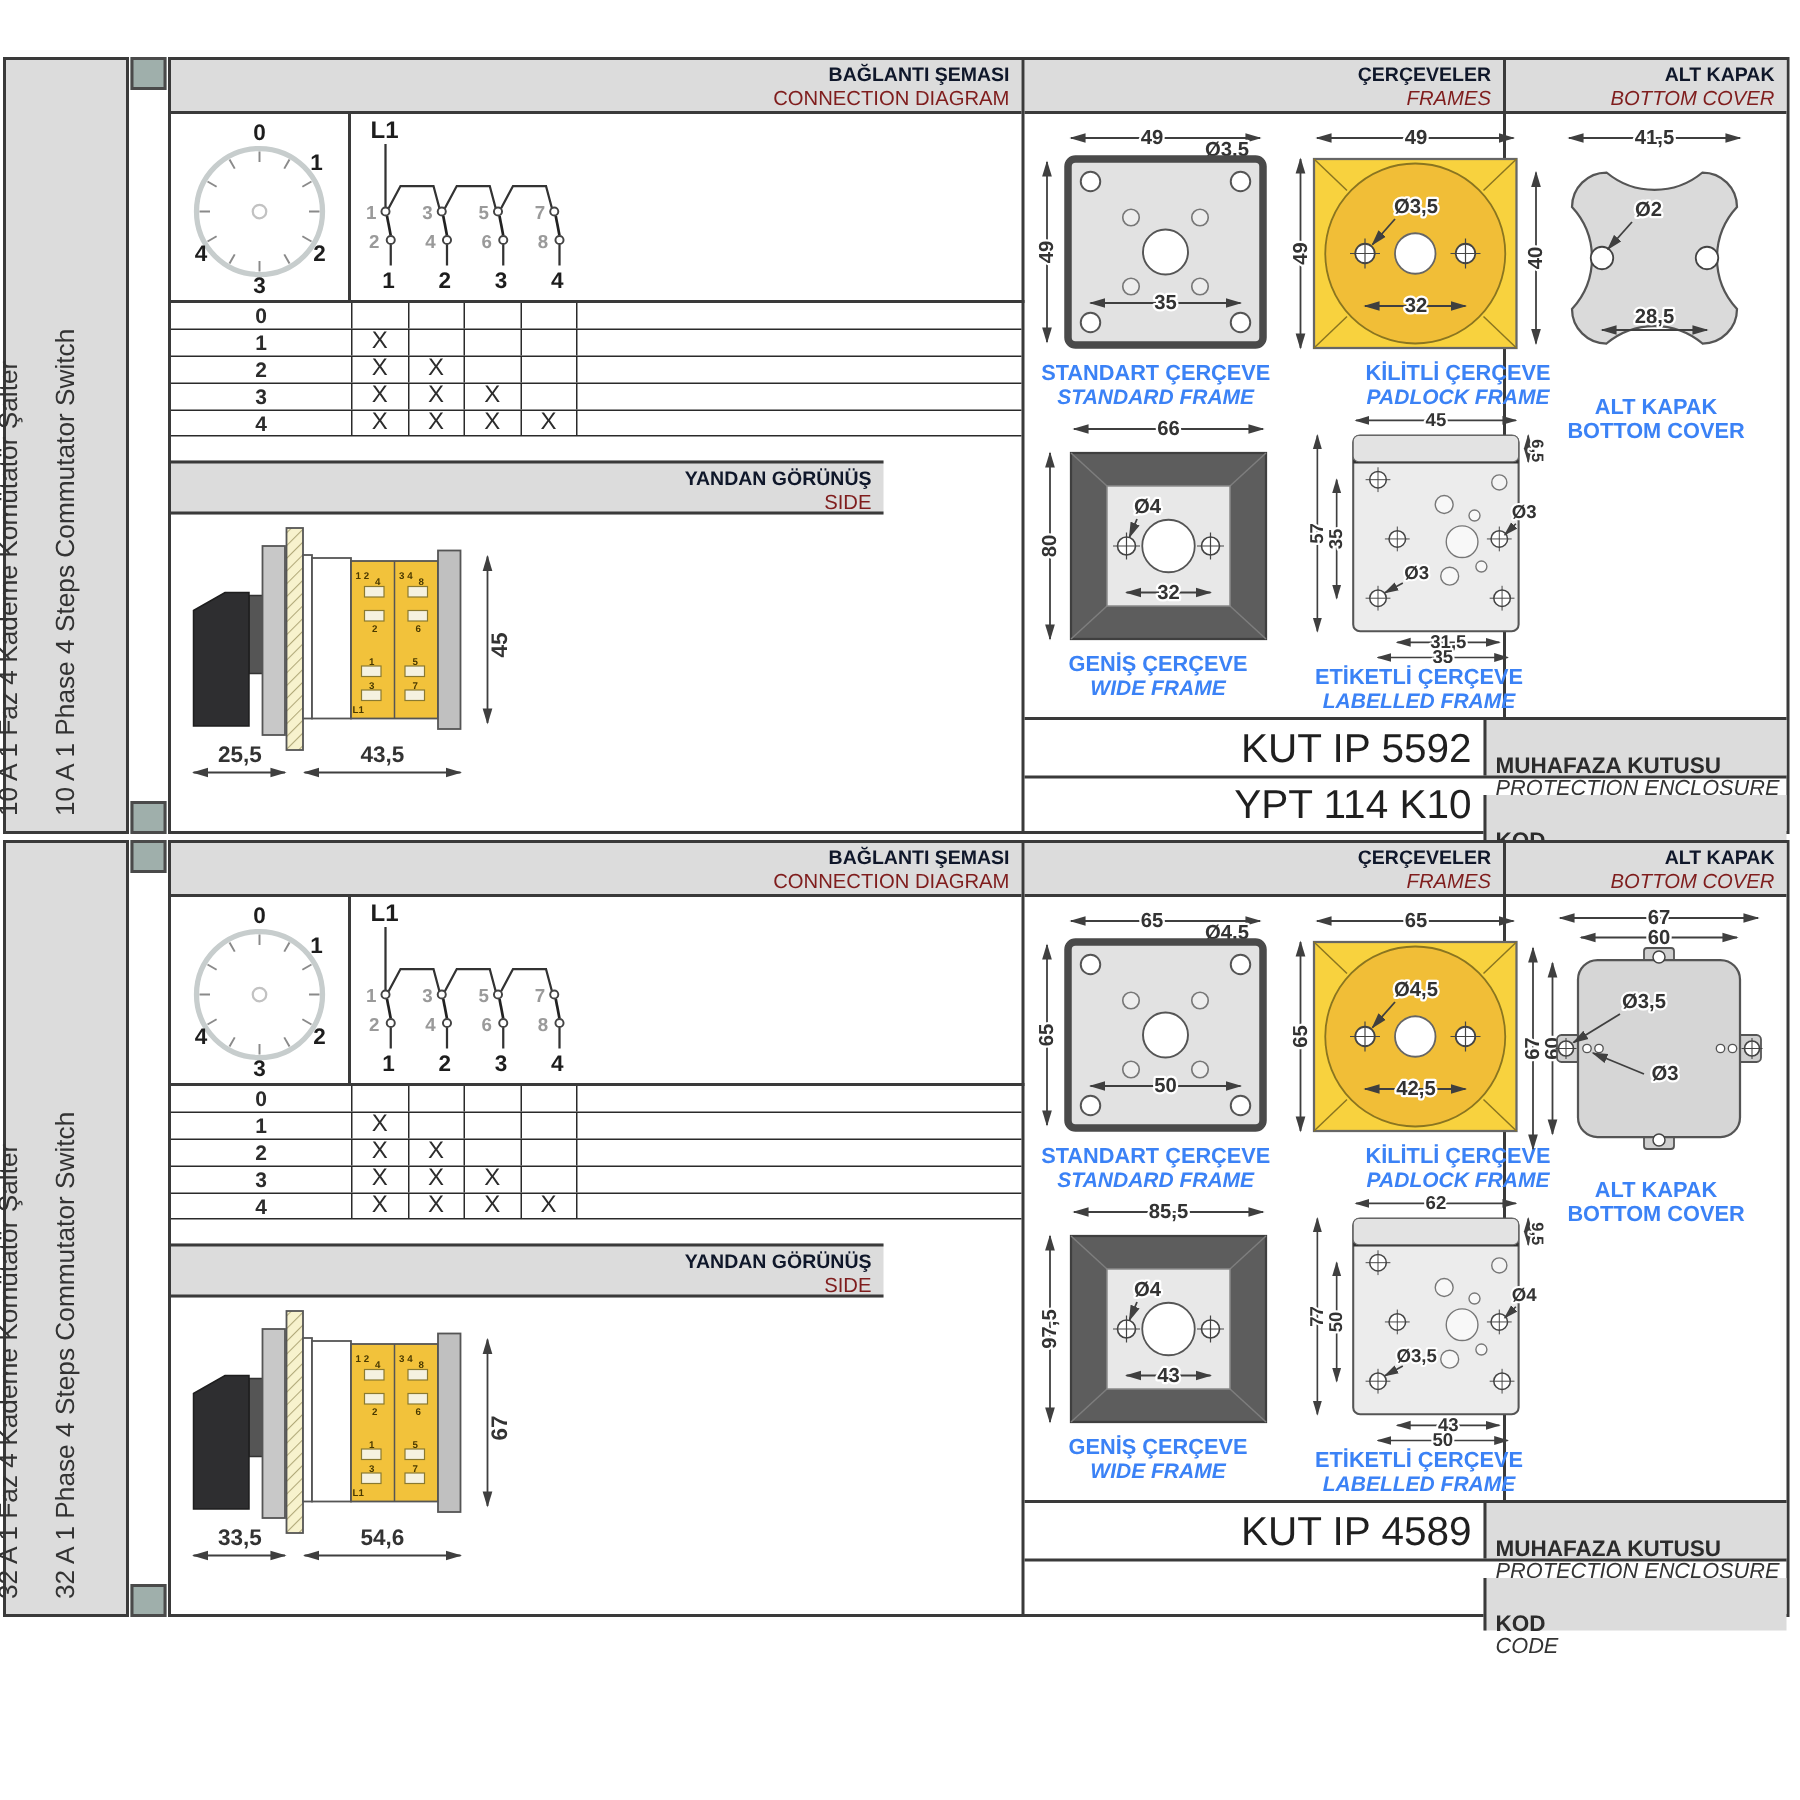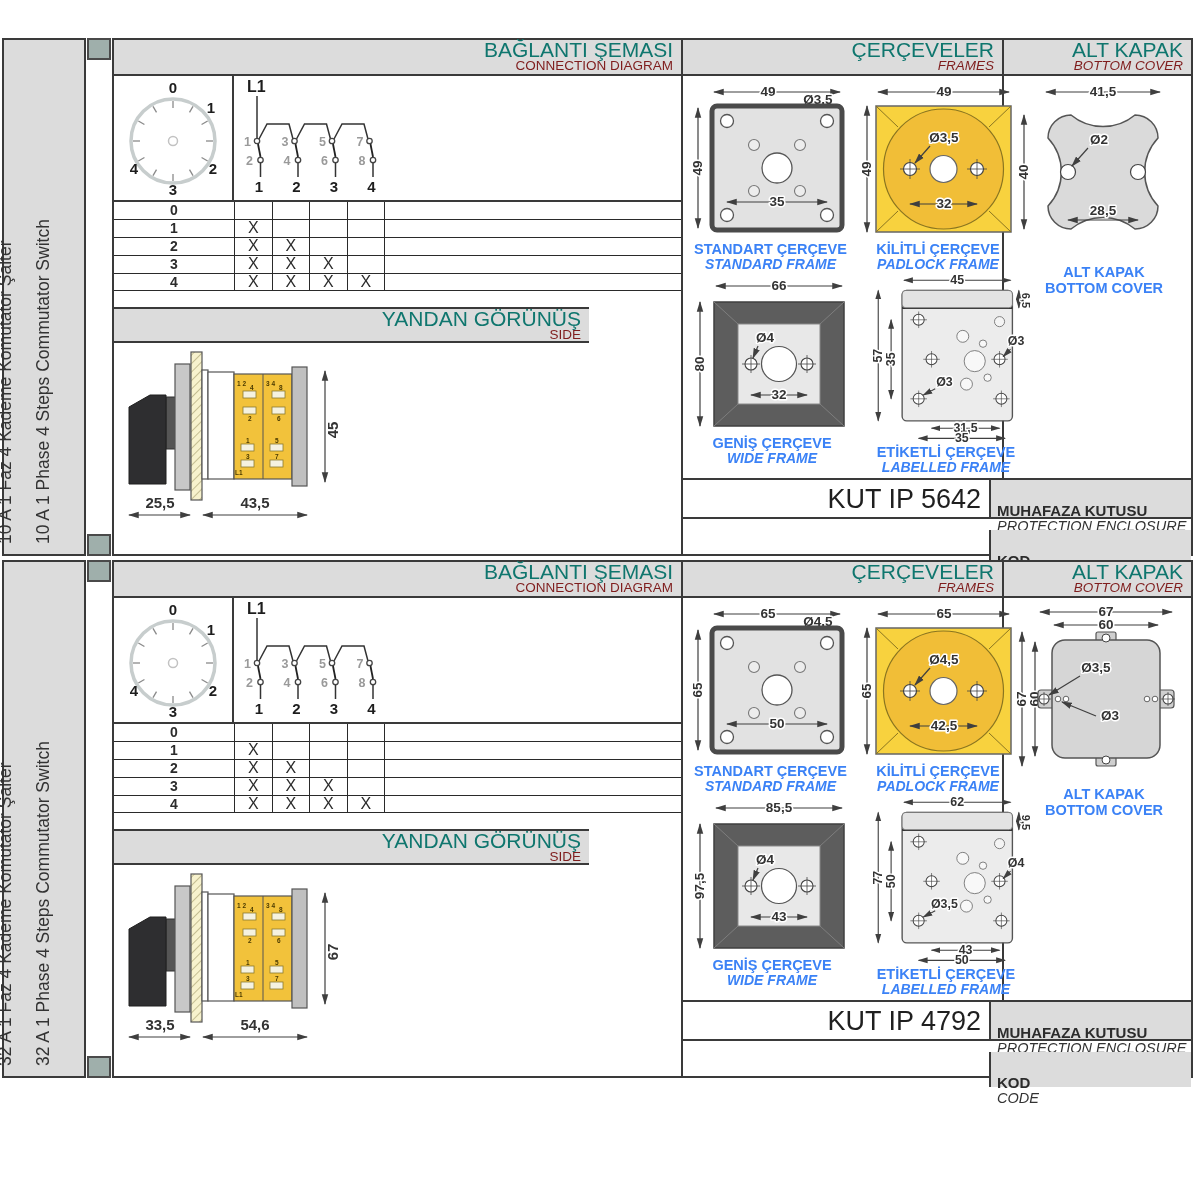--- a/index.html
+++ b/index.html
@@ -15,21 +15,21 @@
   .lbl-en{left:50px;}
   
   .spine{position:absolute;left:84px;top:0;width:26px;height:518px;background:#fff;}
   .spine-sq{position:absolute;left:1px;width:20px;height:18px;background:#9fafab;border:2px solid #4a4a4a;}
   .spine-sq.top{top:0;}
   .spine-sq.bot{bottom:0;}
   
   .main{position:absolute;left:110px;top:0;width:1077px;height:514px;border:2px solid #3a3a3a;background:#fff;}
   .hdr{position:absolute;background:#dcdcdc;border-bottom:2px solid #3a3a3a;text-align:right;
        padding:2px 8px 0 0;box-sizing:border-box;height:36px;}
-  .hdr-tr{font-weight:normal;font-size:21px;line-height:16px;color:#0f766e;}
+  .hdr-tr{font-weight:bold;font-size:13px;line-height:16px;color:#0f172a;}
   .hdr-en{font-size:13.5px;line-height:15px;color:#7f1d1d;}
   .hdr-en.it{font-style:italic;}
   .conn-hdr{left:0;top:0;width:567px;}
   .frames-hdr{left:569px;top:0;width:319px;text-align:right;}
   .cover-hdr{left:890px;top:0;width:187px;}
   .side-hdr{left:0;top:267px;width:475px;border-top:2px solid #3a3a3a;}
   
   .vline,.hline{position:absolute;background:#3a3a3a;}
   .v-conn{left:567px;top:0;width:2px;height:514px;}
   .v-alt{left:888px;top:0;width:2px;height:438px;}
@@ -51,21 +51,21 @@
   
   .std-svg{position:absolute;left:576px;top:40px;}
   .pad-svg{position:absolute;left:746px;top:40px;}
   .wide-svg{position:absolute;left:578px;top:236px;}
   .lab-svg{position:absolute;left:750px;top:232px;}
   .cover-svg{position:absolute;left:900px;top:42px;}
   .caption{position:absolute;text-align:center;font-weight:bold;color:#3b82f6;}
   .cap1{font-size:14.5px;line-height:16px;}
   .cap2{font-size:14px;line-height:15.5px;font-style:italic;}
   .std-cap{left:569px;top:201px;width:175px;}
-  .pad-cap{left:744px;top:201px;width:160px;}
+  .pad-cap{left:778px;top:201px;width:160px;}
   .wide-cap{left:572px;top:395px;width:172px;}
   .lab-cap{left:744px;top:404px;width:176px;}
   .cover-cap{left:900px;top:224px;width:180px;}
   
   .code-cell{position:absolute;left:569px;width:306px;height:37px;text-align:right;
              font-size:27px;color:#1f1f1f;padding-right:8px;box-sizing:border-box;}
   .code-cell.r1{top:441px;line-height:36px;}
   .code-cell.r2{top:479px;line-height:35px;height:35px;}
   .code-label{position:absolute;left:875px;width:202px;background:#dcdcdc;border-left:2px solid #3a3a3a;
               padding:2px 0 0 6px;box-sizing:border-box;}
@@ -449,26 +449,27 @@
       <line class="dim" x1="54" y1="138" x2="124" y2="138" marker-start="url(#dimarrow)" marker-end="url(#dimarrow)"></line>
       <text x="89" y="133" class="dimt" text-anchor="middle">28,5</text>
     </svg>
 
     <div class="caption cover-cap">
       <div class="cap1">ALT KAPAK</div>
       <div class="cap1">BOTTOM COVER</div>
     </div>
 
     <div class="hline code-top"></div>
-    <div class="code-cell r1">KUT IP 5642</div>
+    <div class="code-cell r1">KUT IP 5592</div>
     <div class="code-label r1">
       <div class="l1">MUHAFAZA KUTUSU</div>
       <div class="l2">PROTECTION ENCLOSURE</div>
     </div>
     <div class="hline code-sep"></div>
+    <div class="code-cell r2">YPT 114 K10</div>
     <div class="code-label r2">
       <div class="l1">KOD</div>
       <div class="l2">CODE</div>
     </div>
 
   </div>
 </section>
 
 <section class="section variant-square" style="top: 560px;">
 
@@ -855,21 +856,21 @@
       <text x="96" y="116" class="dimt" text-anchor="middle">Ø3</text>
       <line class="dim" x1="82" y1="112" x2="48" y2="98" marker-end="url(#dimarrow)"></line>
     </svg>
 
     <div class="caption cover-cap">
       <div class="cap1">ALT KAPAK</div>
       <div class="cap1">BOTTOM COVER</div>
     </div>
 
     <div class="hline code-top"></div>
-    <div class="code-cell r1">KUT IP 4792</div>
+    <div class="code-cell r1">KUT IP 4589</div>
     <div class="code-label r1">
       <div class="l1">MUHAFAZA KUTUSU</div>
       <div class="l2">PROTECTION ENCLOSURE</div>
     </div>
     <div class="hline code-sep"></div>
     <div class="code-label r2">
       <div class="l1">KOD</div>
       <div class="l2">CODE</div>
     </div>
 

